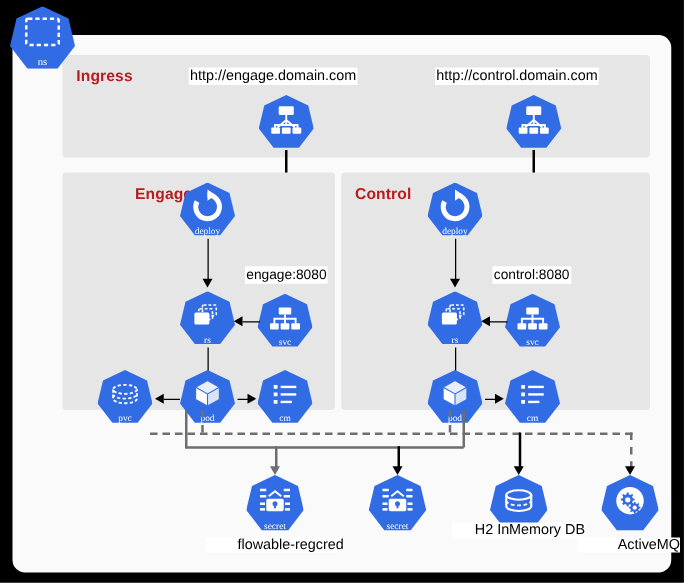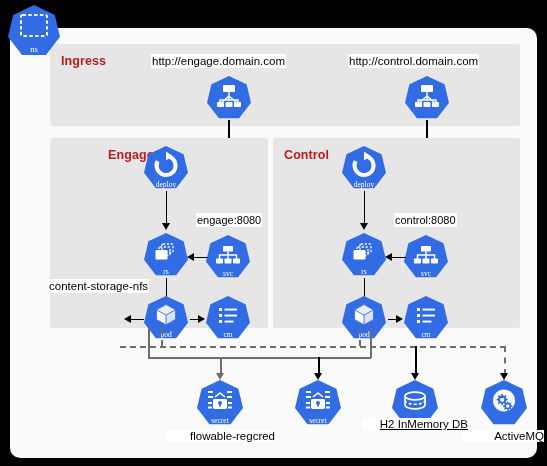--- a/index.html
+++ b/index.html
@@ -209,21 +209,30 @@
       </svg>
     </div>
     <div class="node-caption">svc</div>
   </div>
   <div class="ln h black" style="left:184px; top:228.5px; width:14px;"></div>
   <div class="arrow left" style="left:177px; top:224.8px;"></div>
 
   <div class="ln v black" style="left:155.5px; top:250px; height:26px;"></div>
   <div class="arrow down" style="left:151.8px; top:274px;"></div>
 
-  <div class="plate" style="left:38px; top:251px;">content-storage-nfs</div>
+  <div class="node" style="left:68px; top:268px;">
+    <div class="hept">
+      <svg viewBox="0 0 44 44">
+        <ellipse cx="22" cy="15.5" rx="9.5" ry="3.6" fill="none" stroke="#fff" stroke-width="1.5" stroke-dasharray="2.6,1.8"></ellipse>
+        <path d="M12.5 15.5 V23 A9.5 3.6 0 0 0 31.5 23 V15.5" fill="none" stroke="#fff" stroke-width="1.5" stroke-dasharray="2.6,1.8"></path>
+        <path d="M12.5 19.3 A9.5 3.6 0 0 0 31.5 19.3" fill="none" stroke="#fff" stroke-width="1.3" stroke-dasharray="2.6,1.8"></path>
+      </svg>
+    </div>
+    <div class="node-caption">pvc</div>
+  </div>
   <div class="ln h black" style="left:121px; top:290.5px; width:13px;"></div>
   <div class="arrow left" style="left:114px; top:286.8px;"></div>
 
   <div class="node" style="left:134px; top:268px;">
     <div class="hept">
       <svg viewBox="0 0 44 44">
         <path d="M22 8.5 L31.5 13.8 L31.5 23.5 L22 28.8 L12.5 23.5 L12.5 13.8 Z" fill="#fff"></path>
         <path d="M22 8.5 L31.5 13.8 L22 19.1 L12.5 13.8 Z" fill="#e9eef8"></path>
         <path d="M22 19.1 L22 28.8 L12.5 23.5 L12.5 13.8 Z" fill="#ffffff"></path>
         <path d="M22 19.1 L31.5 13.8 L31.5 23.5 L22 28.8 Z" fill="#dbe4f6"></path>
@@ -389,21 +398,21 @@
 
   <div class="node big" style="left:382px; top:352px;">
     <div class="hept">
       <svg viewBox="0 0 46 46">
         <ellipse cx="23" cy="16" rx="10" ry="3.8" fill="none" stroke="#fff" stroke-width="1.7"></ellipse>
         <path d="M13 16 V25 A10 3.8 0 0 0 33 25 V16" fill="none" stroke="#fff" stroke-width="1.7"></path>
         <path d="M13 20.5 A10 3.8 0 0 0 33 20.5" fill="none" stroke="#fff" stroke-width="1.5" stroke-dasharray="3,2"></path>
       </svg>
     </div>
   </div>
-  <div class="caption-below" style="left:352px; top:390px; width:106px;text-decoration:underline;">H2 InMemory DB</div>
+  <div class="caption-below" style="left:352px; top:390px; width:106px;">H2 InMemory DB</div>
 
   <div class="node big" style="left:471px; top:352px;">
     <div class="hept">
       <svg viewBox="0 0 46 46">
         <circle cx="23" cy="20.5" r="11" fill="#fff"></circle>
         <g fill="#326ce5">
           <path d="M20.5 14 l1.3 0 .35 1.5 1.2 .5 1.3-.9 .95 .95 -.9 1.3 .5 1.2 1.5 .35 0 1.3 -1.5 .35 -.5 1.2 .9 1.3 -.95 .95 -1.3-.9 -1.2 .5 -.35 1.5 -1.3 0 -.35-1.5 -1.2-.5 -1.3 .9 -.95-.95 .9-1.3 -.5-1.2 -1.5-.35 0-1.3 1.5-.35 .5-1.2 -.9-1.3 .95-.95 1.3 .9 1.2-.5 z"></path>
           <circle cx="21.2" cy="19.8" r="2.1" fill="#fff"></circle>
         </g>
         <g fill="#326ce5">

